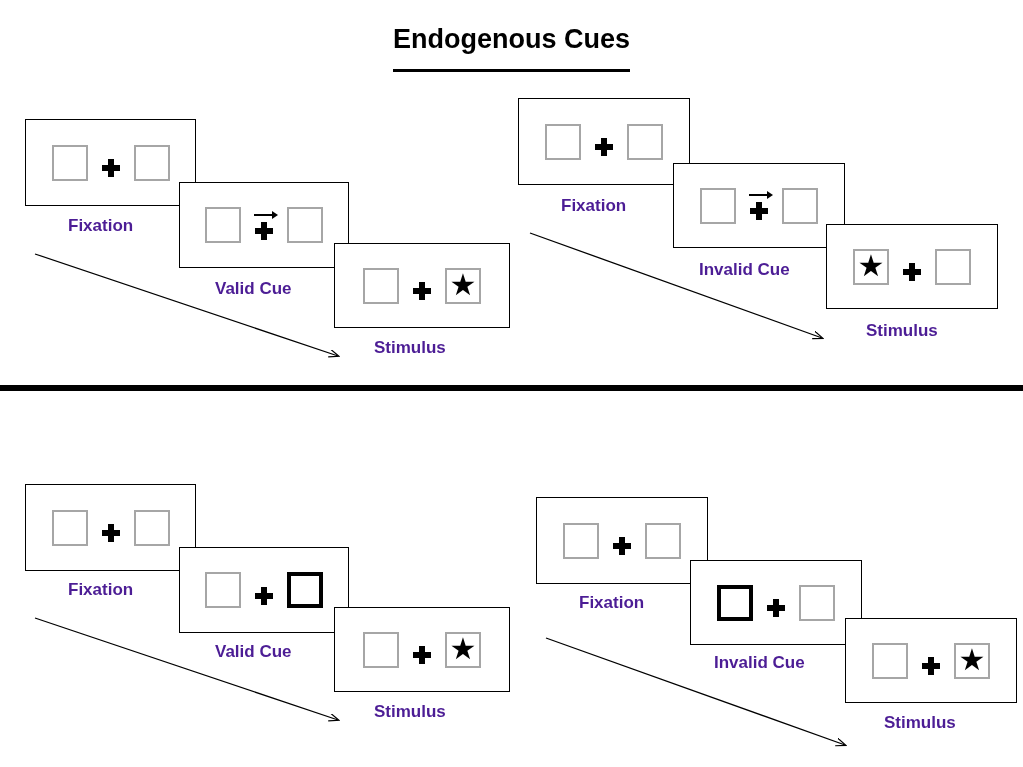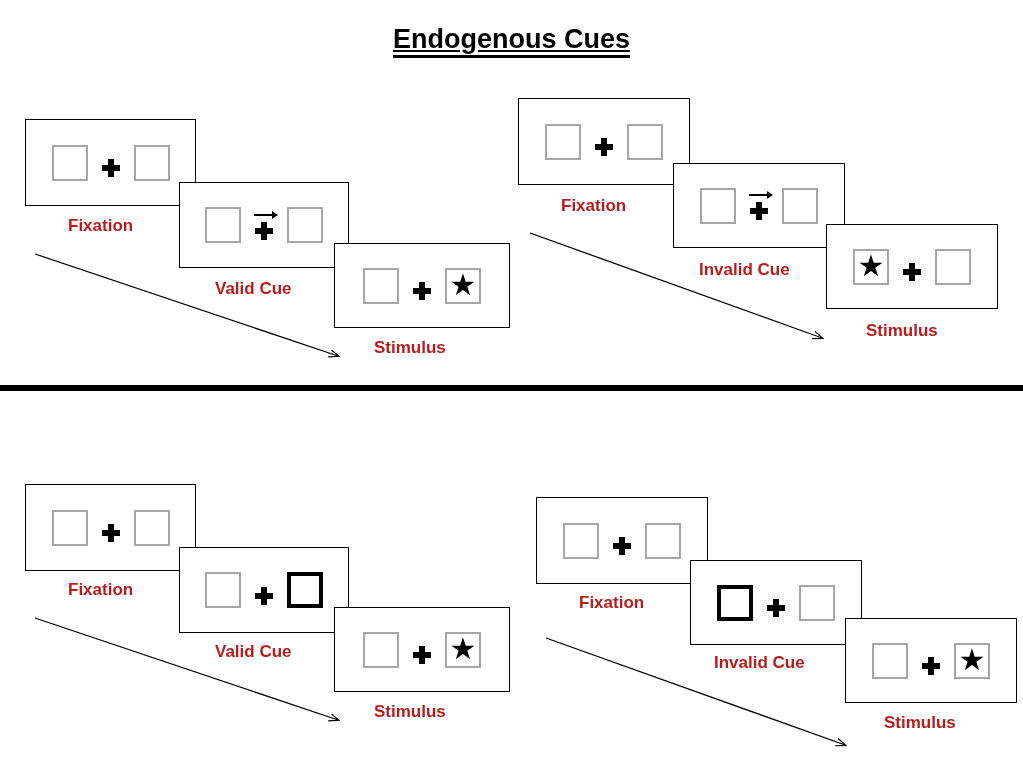--- a/index.html
+++ b/index.html
@@ -24,22 +24,21 @@
     width: 100%;
     left: 0;
     text-align: center;
     font-size: 27px;
     font-weight: bold;
     color: #000000;
     letter-spacing: 0px;
   }
   .section-title span {
     border-bottom: 3px solid #000000;
-    padding-bottom: 1px;
-    text-decoration: underline;
+    padding-bottom: 15px;
   }
 
   
   .divider {
     position: absolute;
     left: 0;
     width: 1023px;
     height: 6px;
     background: #000000;
   }
@@ -147,21 +146,21 @@
   .cue-arrow.spacer-only::before,
   .cue-arrow.spacer-only::after {
     display: none;
   }
 
   
   .caption {
     position: absolute;
     font-size: 17px;
     font-weight: bold;
-    color: #b91c1c;
+    color: #4c1d95;
     white-space: nowrap;
   }
 
   
   .flow-arrow {
     position: absolute;
     overflow: visible;
     pointer-events: none;
   }
 </style>

